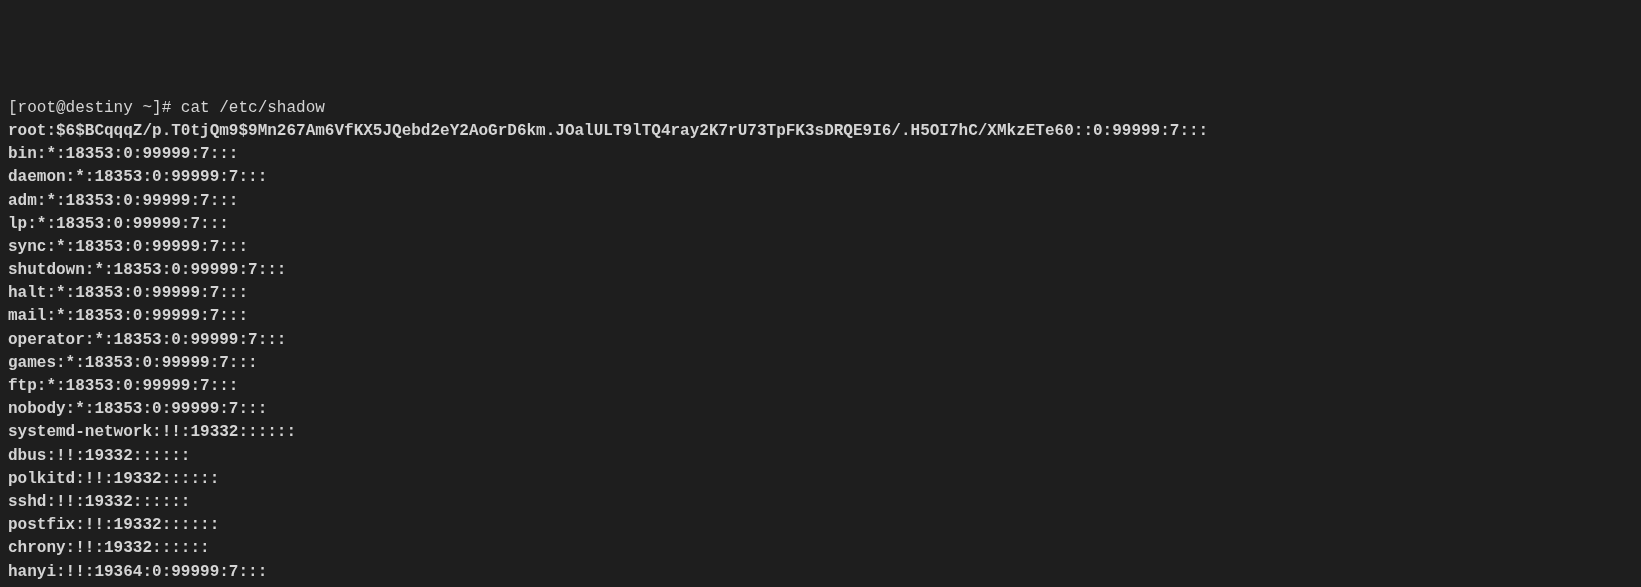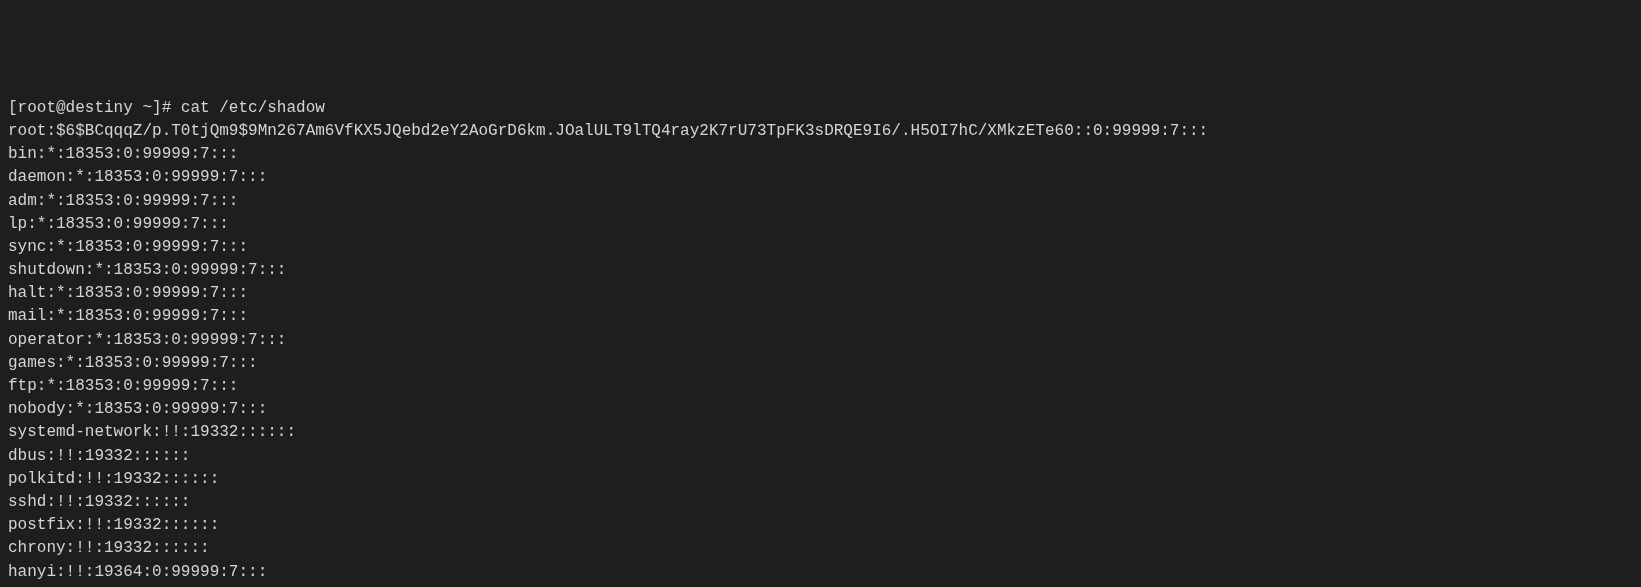--- a/index.html
+++ b/index.html
@@ -18,20 +18,21 @@
       overflow-x: auto;
     }
     .terminal {
       display: block;
     }
     .prompt-line {
       display: block;
     }
     .output-line {
       display: block;
+      font-weight: bold;
     }
   </style>
 </head>
 <body>
 
 
 
 <div class="terminal"><span class="prompt-line"><span>[root@destiny ~]# </span><span>cat /etc/shadow</span></span><span class="output-line">root:$6$BCqqqZ/p.T0tjQm9$9Mn267Am6VfKX5JQebd2eY2AoGrD6km.JOalULT9lTQ4ray2K7rU73TpFK3sDRQE9I6/.H5OI7hC/XMkzETe60::0:99999:7:::</span><span class="output-line">bin:*:18353:0:99999:7:::</span><span class="output-line">daemon:*:18353:0:99999:7:::</span><span class="output-line">adm:*:18353:0:99999:7:::</span><span class="output-line">lp:*:18353:0:99999:7:::</span><span class="output-line">sync:*:18353:0:99999:7:::</span><span class="output-line">shutdown:*:18353:0:99999:7:::</span><span class="output-line">halt:*:18353:0:99999:7:::</span><span class="output-line">mail:*:18353:0:99999:7:::</span><span class="output-line">operator:*:18353:0:99999:7:::</span><span class="output-line">games:*:18353:0:99999:7:::</span><span class="output-line">ftp:*:18353:0:99999:7:::</span><span class="output-line">nobody:*:18353:0:99999:7:::</span><span class="output-line">systemd-network:!!:19332::::::</span><span class="output-line">dbus:!!:19332::::::</span><span class="output-line">polkitd:!!:19332::::::</span><span class="output-line">sshd:!!:19332::::::</span><span class="output-line">postfix:!!:19332::::::</span><span class="output-line">chrony:!!:19332::::::</span><span class="output-line">hanyi:!!:19364:0:99999:7:::</span></div>
 
 

